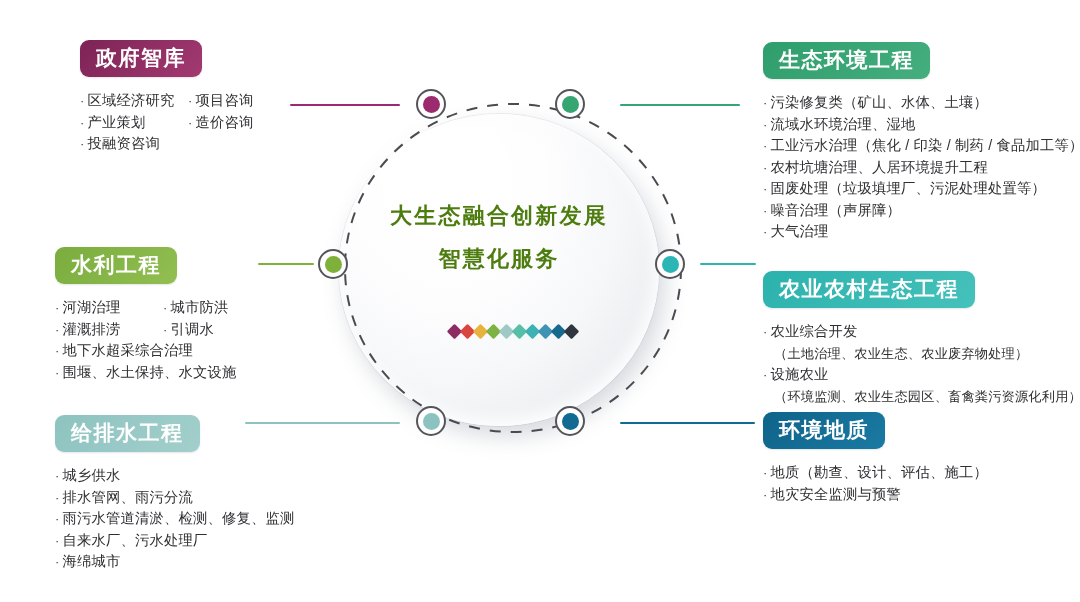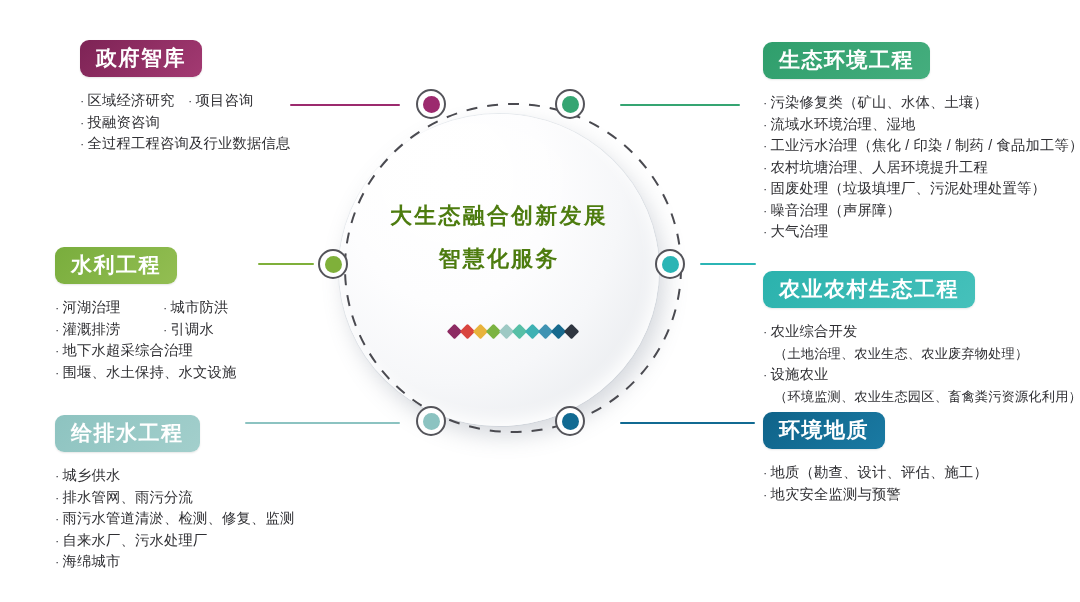--- a/index.html
+++ b/index.html
@@ -139,23 +139,30 @@
     <div class="items">
         <div>
           <div class="two-col">
             <div class="c1">
               <div class="item"><span class="dot">·</span><span>区域经济研究</span></div>
             </div>
             <div class="c2">
               <div class="item"><span class="dot">·</span><span>项目咨询</span></div>
             </div>
           </div>
+          <div class="two-col">
+            <div class="c1">
+              <div class="item"><span class="dot">·</span><span>产业策划</span></div>
+            </div>
+            <div class="c2">
+              <div class="item"><span class="dot">·</span><span>造价咨询</span></div>
+            </div>
+          </div>
         </div>
         <div class="item"><span class="dot">·</span><span>投融资咨询</span></div>
-        <div class="item"><span class="dot">·</span><span>全过程工程咨询及行业数据信息</span></div>
       </div>
   </div>
 
   <div class="panel" style="left:55px;top:247px;">
     <div class="badge" style="background: linear-gradient(135deg, rgb(121, 173, 61) 0%, rgb(147, 190, 82) 100%);">水利工程</div>
     <div class="items">
         <div>
           <div class="two-col">
             <div class="c1">
               <div class="item"><span class="dot">·</span><span>河湖治理</span></div>

